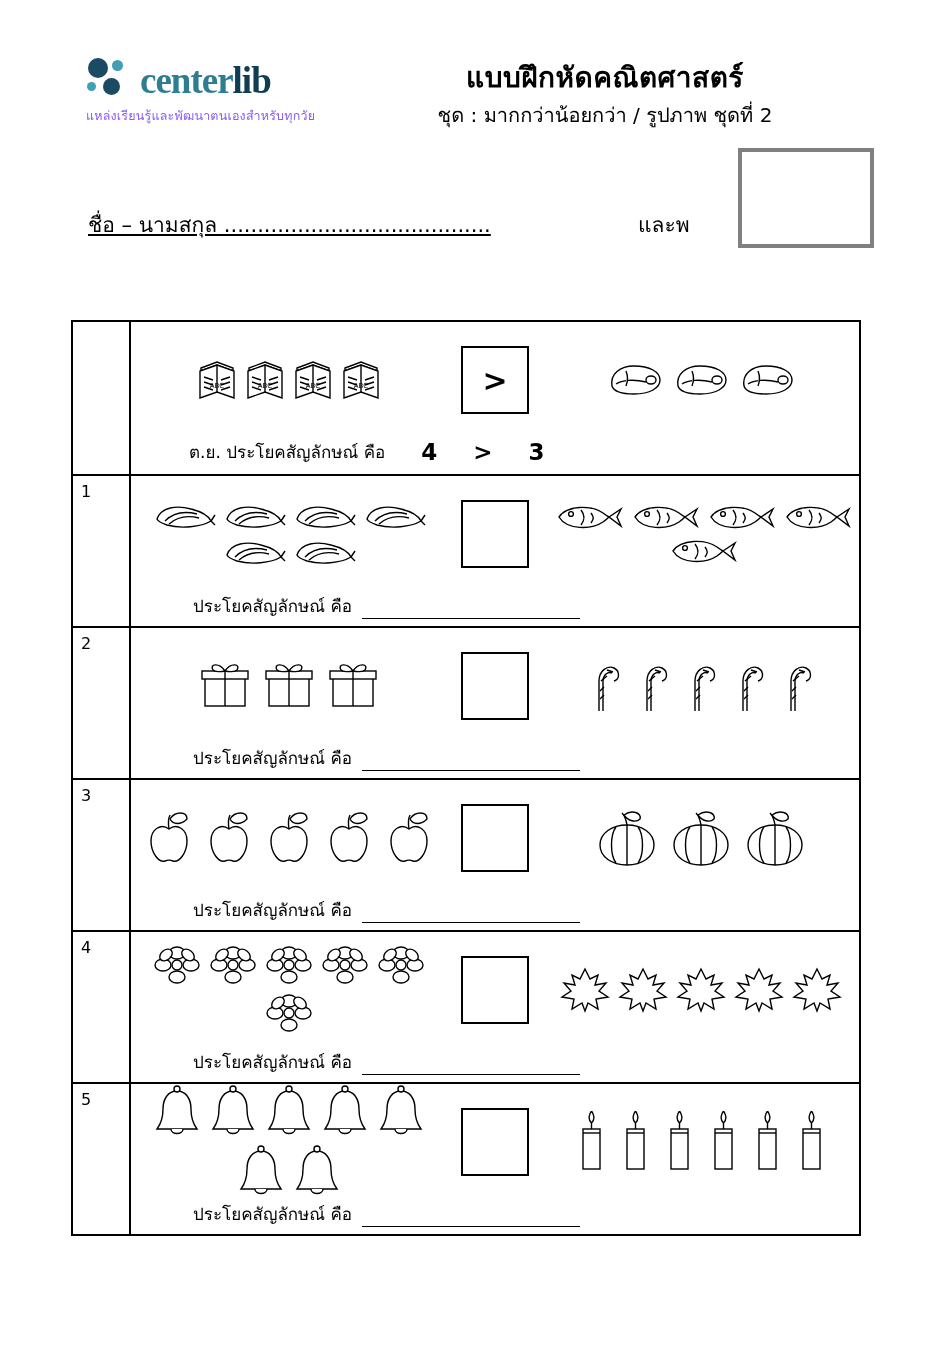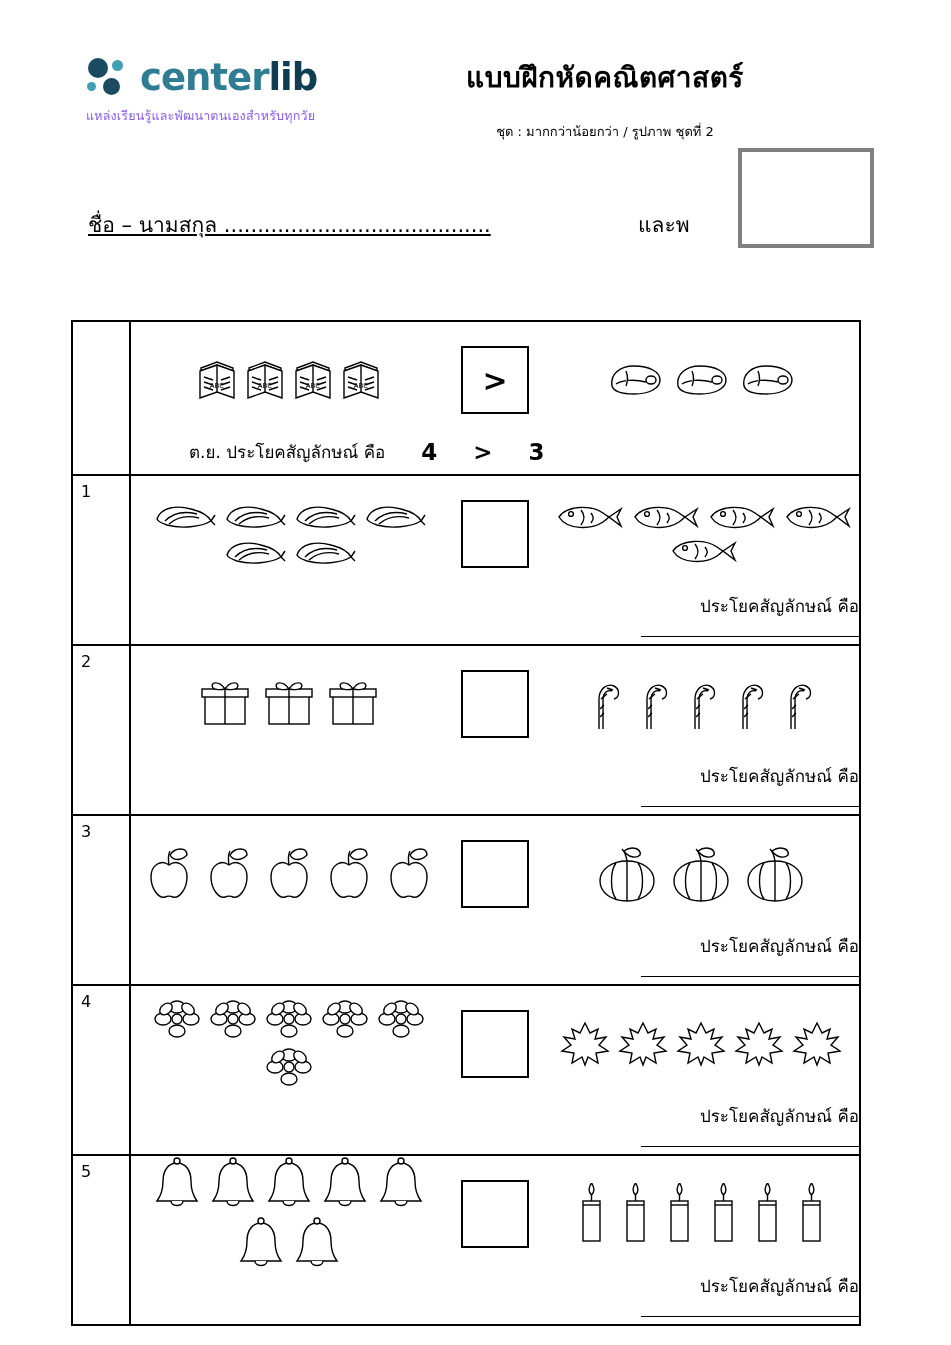--- a/index.html
+++ b/index.html
@@ -22,21 +22,22 @@
     height: 180px;
   }
   .logo-block {
     position: absolute;
     left: 86px;
     top: 56px;
     width: 270px;
   }
   .logo-row {
     display: flex;
-    align-items: flex-start;
+    align-items: flex-end;
+    font-family: Liberation Serif, serif;
   }
   .logo-mark {
     width: 46px;
     height: 46px;
     position: relative;
     margin-right: 8px;
   }
   .logo-mark .dot {
     position: absolute;
     border-radius: 50%;
@@ -65,22 +66,21 @@
     top: 55px;
     text-align: center;
     width: 520px;
   }
   .doc-title {
     font-size: 28px;
     font-weight: bold;
     letter-spacing: .5px;
   }
   .doc-subtitle {
-    margin-top: 22px;
-    font-size: 13px;
+    font-size: 20px;
   }
 
   
   .name-row {
     position: relative;
     height: 110px;
   }
   .name-label {
     position: absolute;
     left: 88px;
@@ -163,21 +163,20 @@
     flex: 0 0 auto;
     background: #fff;
   }
 
   .caption {
     font-size: 17px;
     padding: 0 0 7px 62px;
     display: flex;
     align-items: flex-end;
     white-space: nowrap;
-    flex-direction: column;
   }
   .caption .ans-line {
     display: inline-block;
     border-bottom: 1.6px solid #000;
     width: 218px;
     margin-left: 10px;
     height: 17px;
   }
   .example-caption {
     font-size: 17px;

